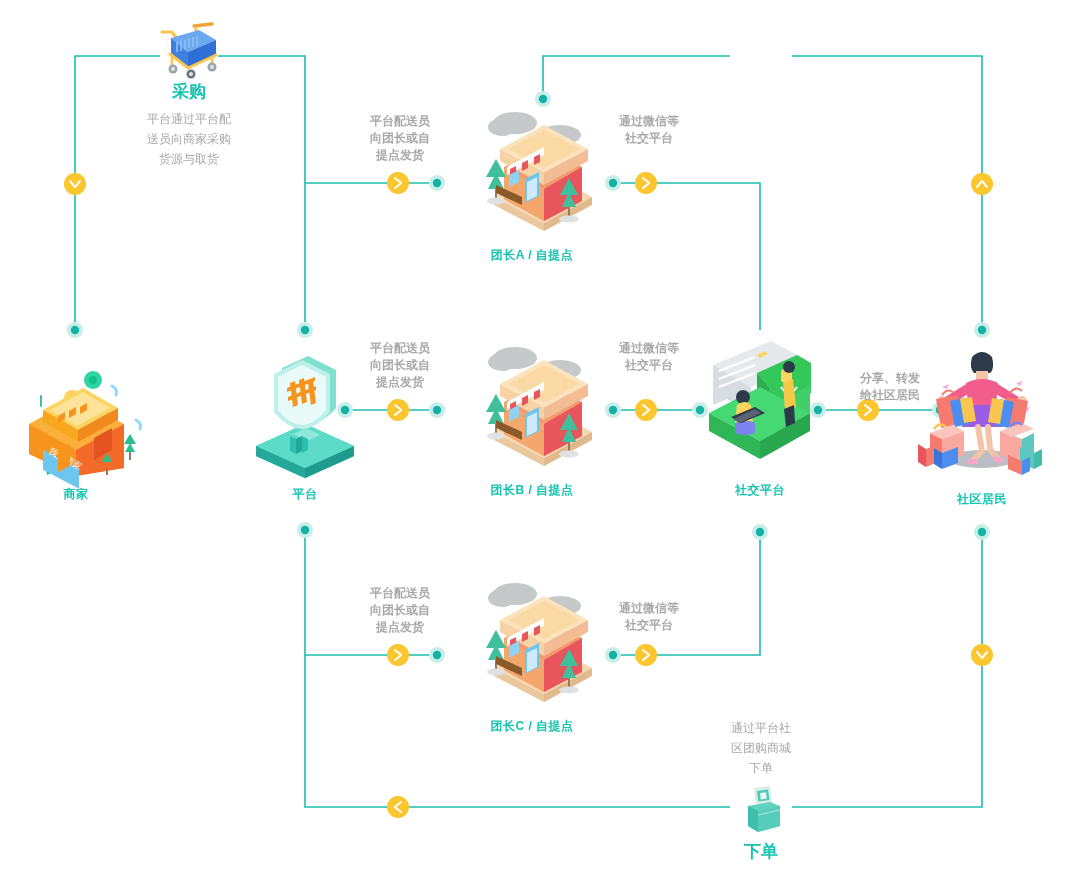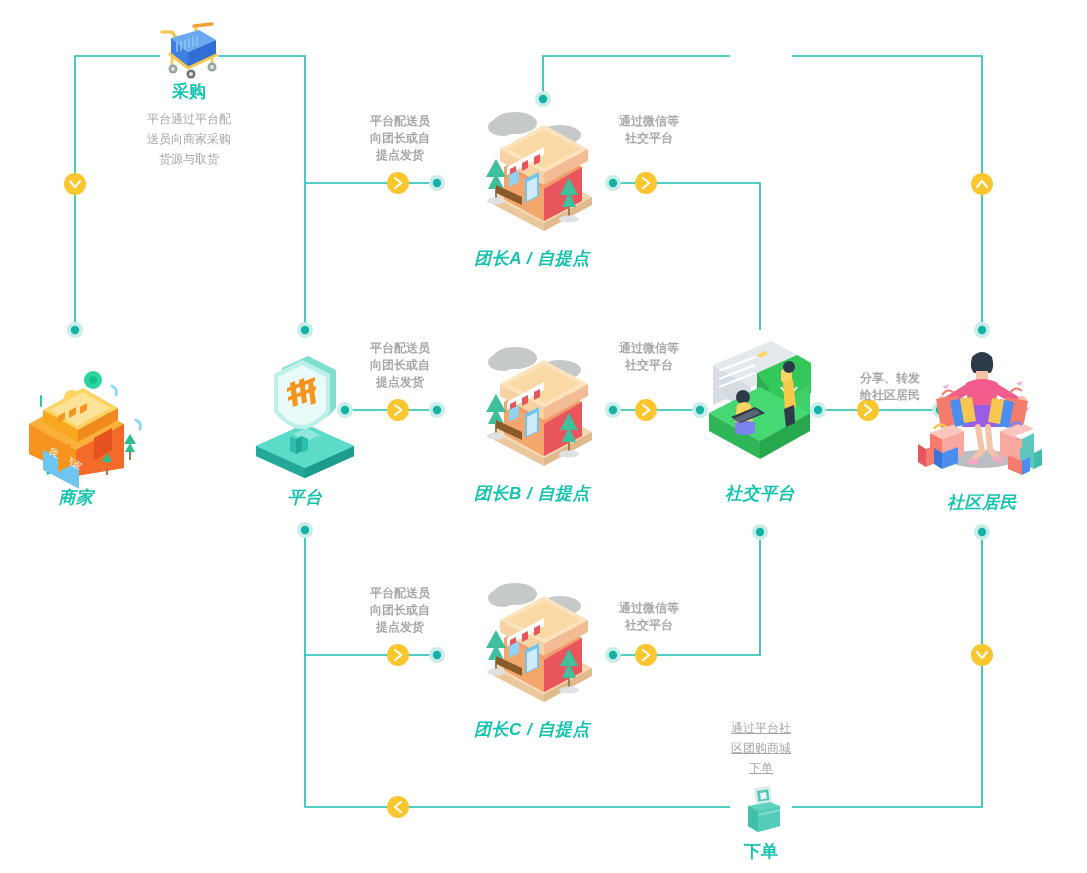--- a/index.html
+++ b/index.html
@@ -3,21 +3,21 @@
 <meta charset="utf-8">
 <style>
   html,body{margin:0;padding:0;background:#ffffff;}
   body{width:1087px;height:873px;font-family:"Liberation Sans","DejaVu Sans",sans-serif;position:relative;overflow:hidden;}
   #stage{position:absolute;left:0;top:0;width:1087px;height:873px;}
   svg.wires{position:absolute;left:0;top:0;width:1087px;height:873px;pointer-events:none;}
 
   .node{position:absolute;text-align:center;}
   .node .art{position:relative;margin:0 auto;}
   .node .title{font-weight:bold;color:#15c3b0;white-space:nowrap;text-align:center;}
-  .node.main .title{font-size:17px;letter-spacing:.5px;font-style:italic;}
+  .node.main .title{font-size:12px;letter-spacing:.5px;}
   .node.step .title{font-size:17px;}
   .node .desc{color:#a6a6a6;font-size:12px;line-height:20px;margin-top:6px;white-space:pre-line;}
 
   .edgelabel{position:absolute;color:#a8a8a8;font-size:12px;line-height:17px;text-align:center;white-space:pre-line;font-weight:bold;}
 
   
   .art svg{display:block;overflow:visible;}
 </style>
 </head>
 <body>
@@ -135,21 +135,21 @@
       </svg>
     </div>
     <div class="title">采购</div>
     <div class="desc">平台通过平台配
 送员向商家采购
 货源与取货</div>
   </div>
 
 
   <div class="node step" style="left:681px;top:718px;width:160px;">
-    <div class="desc" style="margin:0 0 6px 0;text-decoration:underline;">通过平台社
+    <div class="desc" style="margin:0 0 6px 0;">通过平台社
 区团购商城
 下单</div>
     <div class="art" style="width:50px;height:52px;">
       <svg viewBox="0 0 50 52" width="50" height="52">
         <path d="M18,4 L34,2 L36,18 L20,20 Z" fill="#d9ece8"></path>
         <path d="M21,7 L32,5.6 L33.4,16 L22.4,17.4 Z" fill="#4fc9b6"></path>
         <path d="M24,9 L30,8.2 L30.8,14.6 L24.8,15.4 Z" fill="#eaf7f4"></path>
         <path d="M12,22 L34,18 L44,22 L44,42 L22,48 L12,42 Z" fill="#5fd3c0"></path>
         <path d="M12,22 L22,27 L22,48 L12,42 Z" fill="#3fbfaa"></path>
         <path d="M22,27 L44,22 L44,42 L22,48 Z" fill="#56cdba"></path>

